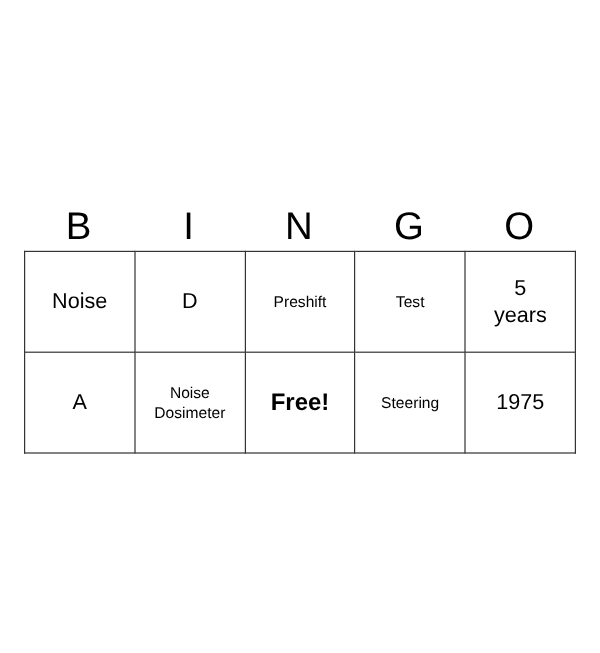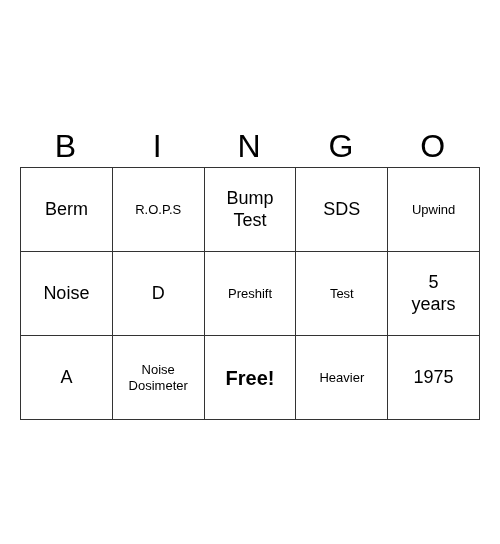--- a/index.html
+++ b/index.html
@@ -59,36 +59,29 @@
     <thead>
       <tr>
       <th style="font-size: 32px; font-weight: normal; text-align: center; padding: 4px 0px 2px; letter-spacing: 2px; width: 92px;">B</th>
           <th style="font-size: 32px; font-weight: normal; text-align: center; padding: 4px 0px 2px; letter-spacing: 2px; width: 92px;">I</th>
           <th style="font-size: 32px; font-weight: normal; text-align: center; padding: 4px 0px 2px; letter-spacing: 2px; width: 92px;">N</th>
           <th style="font-size: 32px; font-weight: normal; text-align: center; padding: 4px 0px 2px; letter-spacing: 2px; width: 92px;">G</th>
           <th style="font-size: 32px; font-weight: normal; text-align: center; padding: 4px 0px 2px; letter-spacing: 2px; width: 92px;">O</th>
         </tr>
     </thead>
     <tbody id="bingo-body">
-    <tr>
-          <td>Berm</td>
-          <td class="small-text">R.O.P.S</td>
-          <td>Bump<br>Test</td>
-          <td>SDS</td>
-          <td class="small-text">Upwind</td>
-        </tr>
         <tr>
           <td>Noise</td>
           <td>D</td>
           <td class="small-text">Preshift</td>
           <td class="small-text">Test</td>
           <td>5<br>years</td>
         </tr>
         <tr>
           <td>A</td>
           <td class="small-text">Noise<br>Dosimeter</td>
           <td class="free-cell">Free!</td>
-          <td class="small-text">Heavier</td>
+          <td class="small-text">Steering</td>
           <td>1975</td>
         </tr>
       </tbody>
   </table>
 </div>
 
 </body></html>

